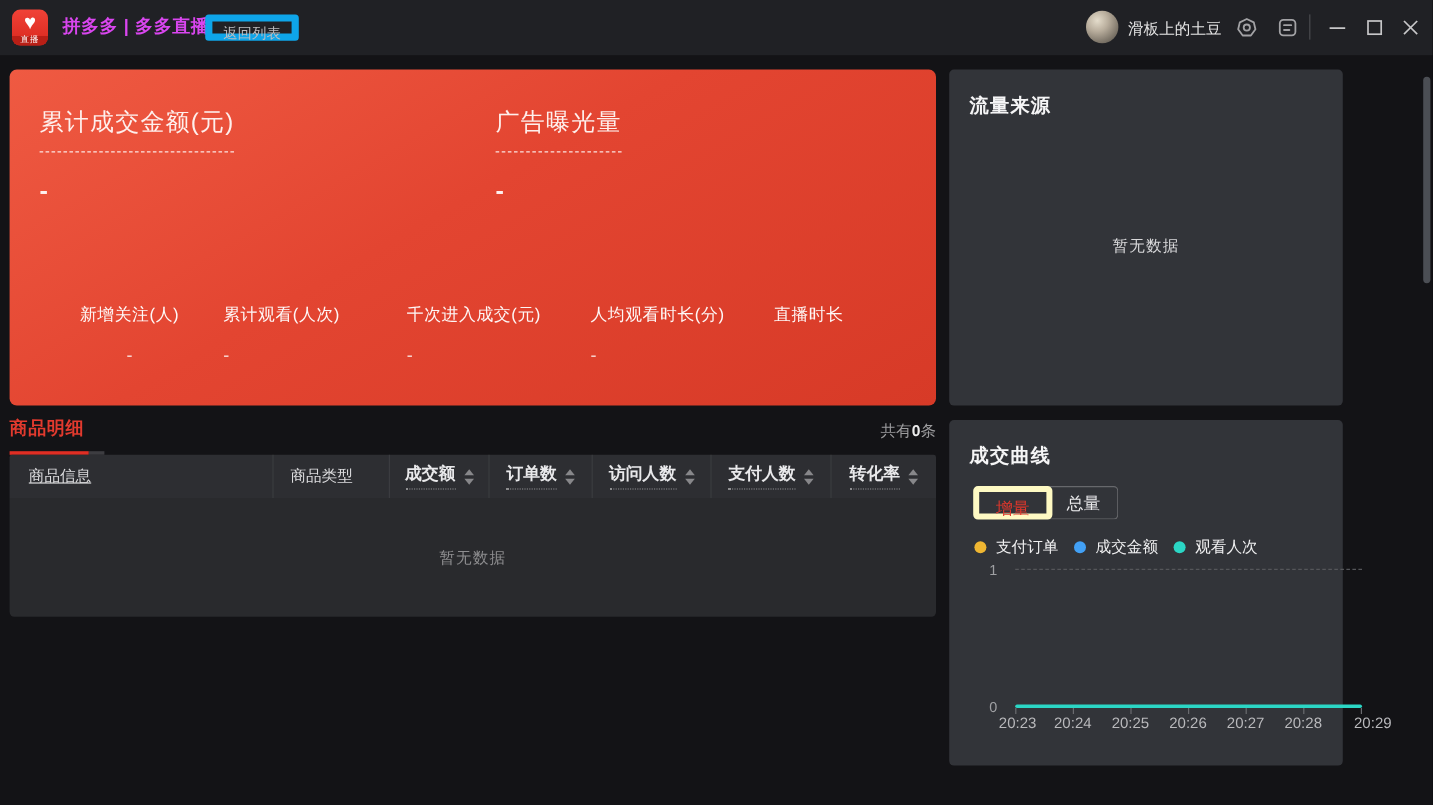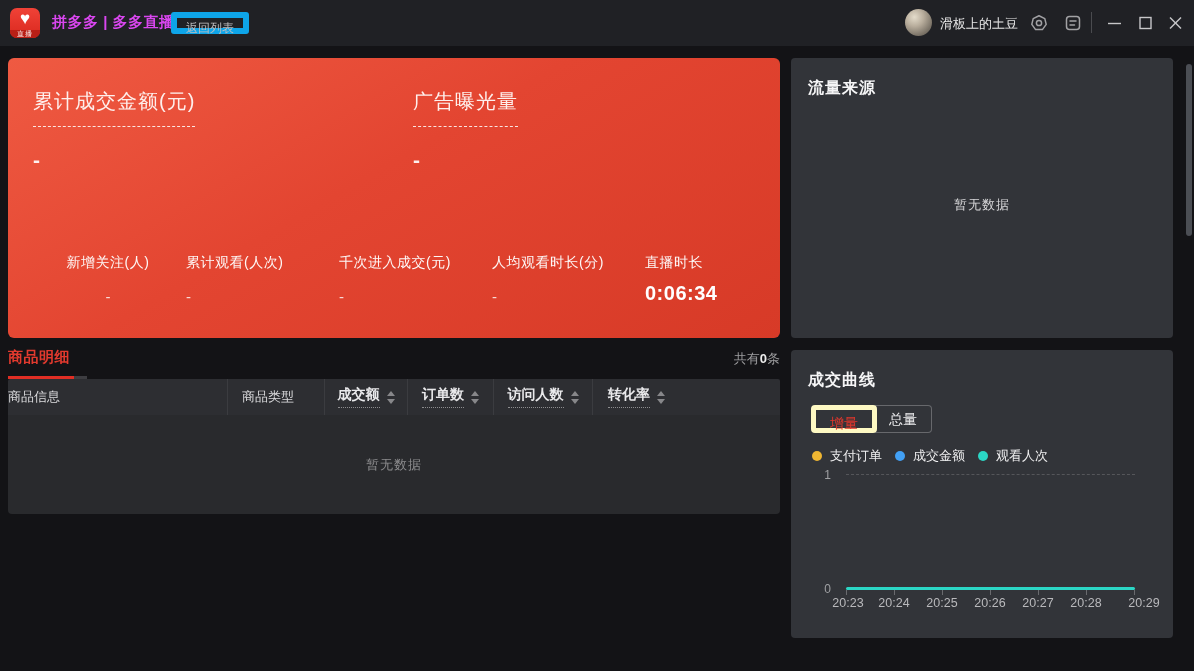--- a/index.html
+++ b/index.html
@@ -79,21 +79,21 @@
   .table-head {
     position:absolute; left:8px; top:379px; width:772px; height:36px;
     background:#2d2e32; display:flex; align-items:stretch;
     border-radius:2px 2px 0 0;
   }
   .th {
     display:flex; align-items:center; border-right:1px solid #3b3c40;
     font-size:13px; color:#dcdcde; padding:0 8px;
   }
   .th:last-child { border-right:none; }
-  .th.c0 { width:220px; padding-left:0; }
+  .th.c0 { width:220px; padding-left:16px;text-decoration:underline; }
   .th.c1 { width:97px; padding-left:14px; }
   .th.c2 { width:83px; justify-content:center; }
   .th.c3 { width:86px; justify-content:center; }
   .th.c4 { width:99px; justify-content:center; }
   .th.c5 { width:100px; justify-content:center; }
   .th.c6 { width:87px; justify-content:center; }
   .th .lbl-sort {
     font-size:14px; font-weight:700; color:#e9e9eb;
     border-bottom:1px dotted #8d8d8f; padding-bottom:3px; cursor:pointer;
   }
@@ -102,21 +102,21 @@
   .sorter .dn { width:0; height:0; border-left:4px solid transparent; border-right:4px solid transparent; border-top:5px solid #87878a; }
   .table-body {
     position:absolute; left:8px; top:415px; width:772px; height:99px;
     background:#292a2d; border-radius:0 0 4px 4px;
     display:flex; align-items:center; justify-content:center;
   }
   .table-empty { font-size:13px; color:#8d8d8f; letter-spacing:1px; }
 
   
   .panel {
-    position:absolute; left:791px; width:382px; background:#323439;
+    position:absolute; left:791px; width:328px; background:#323439;
     border-radius:4px;
   }
   .panel.traffic { top:58px; height:280px; }
   .panel.curve { top:350px; height:288px; }
   .panel-title {
     position:absolute; left:17px; top:20px; font-size:16px; font-weight:700;
     color:#f5f5f6; letter-spacing:1px;
   }
   .panel-empty {
     position:absolute; left:0; right:0; top:138px; text-align:center;
@@ -233,21 +233,20 @@
     <div class="stat" style="left:331px;">
       <div class="s-label">千次进入成交(元)</div>
       <div class="s-value">-</div>
     </div>
     <div class="stat" style="left:484px;">
       <div class="s-label">人均观看时长(分)</div>
       <div class="s-value">-</div>
     </div>
     <div class="stat" style="left:637px;">
       <div class="s-label">直播时长</div>
-      <div class="s-value big">0:06:34</div>
     </div>
   </div>
 
   <div class="products-title">商品明细</div>
   <div class="products-count"><span>共有</span><b>0</b><span>条</span></div>
   <div class="tab-line-red"></div>
   <div class="tab-line-gray"></div>
 
   <div class="table-head">
     <div class="th c0">
@@ -265,20 +264,27 @@
     </div>
     <div class="th c3">
       <span class="lbl-sort">订单数</span>
       <span class="sorter">
           <span class="up"></span>
           <span class="dn"></span>
         </span>
     </div>
     <div class="th c4">
       <span class="lbl-sort">访问人数</span>
+      <span class="sorter">
+          <span class="up"></span>
+          <span class="dn"></span>
+        </span>
+    </div>
+    <div class="th c5">
+      <span class="lbl-sort">支付人数</span>
       <span class="sorter">
           <span class="up"></span>
           <span class="dn"></span>
         </span>
     </div>
     <div class="th c6">
       <span class="lbl-sort">转化率</span>
       <span class="sorter">
           <span class="up"></span>
           <span class="dn"></span>

